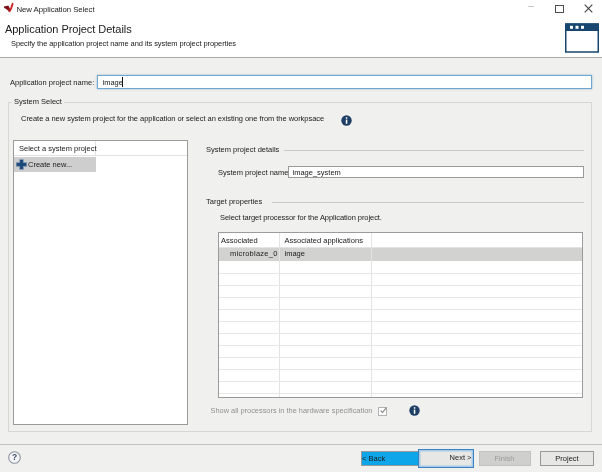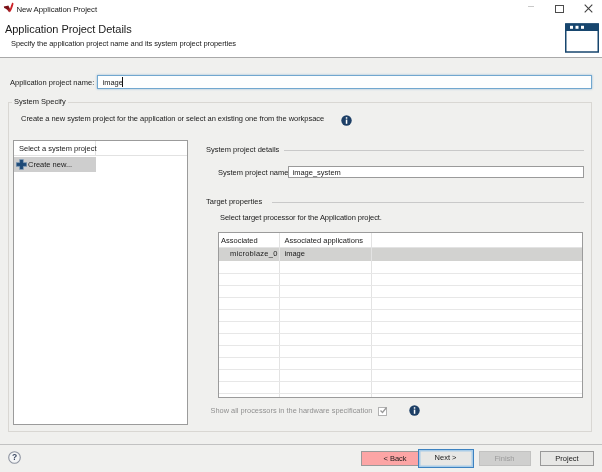--- a/index.html
+++ b/index.html
@@ -9,21 +9,21 @@
 .t{font-size:7.5px;line-height:9px;white-space:nowrap}
 </style>
 </head>
 <body>
 
 <svg class="abs" style="left:3px;top:2px" width="12" height="11" viewBox="0 0 12 11">
   <path d="M6.2 10.2 C5.2 8.2 3.4 6.6 1.2 5.9 L0.8 4.6 C2.2 4.2 4.6 3.6 5.3 3.5 C6.2 5 6.6 5.8 7.1 7.2 Z" fill="#7a1016"></path>
   <path d="M6.2 10.2 C6.8 7.4 7.6 4.4 9.2 0.6 L10.6 1.6 C10 4.6 8.6 8 7.6 9.6 Z" fill="#cc2127"></path>
   <path d="M6.2 10.2 C5.6 9 4.9 8 3.9 7.1 L7 6.9 C6.8 8 6.6 9.2 6.2 10.2 Z" fill="#a51d22"></path>
 </svg>
-<div class="abs t" style="left:16.5px;top:5px;font-size:7.8px;letter-spacing:-0.06px">New Application Project</div>
+<div class="abs t" style="left:16.5px;top:5px;font-size:7.8px;letter-spacing:-0.06px">New Application Select</div>
 <div class="abs" style="left:527.5px;top:6px;width:6.5px;height:1px;background:#c9c9c9"></div>
 <div class="abs" style="left:555px;top:4.5px;width:8.5px;height:8.5px;border:1px solid #4c4c4c"></div>
 <svg class="abs" style="left:584px;top:4px" width="9" height="9" viewBox="0 0 9 9">
   <path d="M0.7 0.7 L8.3 8.3 M8.3 0.7 L0.7 8.3" stroke="#414141" stroke-width="1.1"></path>
 </svg>
 
 <div class="abs t" style="left:5px;top:25px;font-size:11px;font-weight:normal;letter-spacing:-0.04px">Application Project Details</div>
 <div class="abs t" style="left:11px;top:39px;letter-spacing:-0.08px">Specify the application project name and its system project properties</div>
 
 <svg class="abs" style="left:564.5px;top:22.5px" width="34" height="30" viewBox="0 0 34 30">
@@ -35,21 +35,21 @@
 </svg>
 
 <div class="abs" style="left:0;top:57px;width:602px;height:415px;background:#f0f0ee;border-top:1px solid #a9a9a9"></div>
 
 <div class="abs t" style="left:10px;top:77.5px">Application project name:</div>
 <div class="abs" style="left:96.5px;top:75px;width:495px;height:13.5px;background:#fdfefe;border:1px solid #71a7cf;box-shadow:0 0 2px rgba(120,170,210,.8)"></div>
 <div class="abs t" style="left:102.5px;top:77.5px">image</div>
 <div class="abs" style="left:121.5px;top:76.5px;width:1px;height:10px;background:#111"></div>
 
 <div class="abs" style="left:7.5px;top:101.5px;width:584px;height:330px;border:1px solid #d9d7d3"></div>
-<div class="abs t" style="left:12px;top:96.5px;background:#f0f0ee;padding:0 2px">System Specify</div>
+<div class="abs t" style="left:12px;top:96.5px;background:#f0f0ee;padding:0 2px">System Select</div>
 <div class="abs t" style="left:21px;top:114px;letter-spacing:-0.04px">Create a new system project for the application or select an existing one from the workpsace</div>
 <svg class="abs" style="left:341px;top:115px" width="11" height="11" viewBox="0 0 11 11">
   <circle cx="5.5" cy="5.5" r="5.2" fill="#1d3f66"></circle>
   <rect x="4.8" y="2.2" width="1.5" height="1.5" fill="#fff"></rect>
   <rect x="4.8" y="4.6" width="1.5" height="4.2" fill="#fff"></rect>
 </svg>
 
 <div class="abs" style="left:13px;top:139.5px;width:175px;height:285.5px;background:#fff;border:1px solid #9b9b9b"></div>
 <div class="abs" style="left:14px;top:154.5px;width:173px;height:1px;background:#e2e2e2"></div>
 <div class="abs" style="left:94.5px;top:140.5px;width:1px;height:14px;background:#e2e2e2"></div>
@@ -103,17 +103,17 @@
   <circle cx="5.5" cy="5.5" r="5.2" fill="#1d3f66"></circle>
   <rect x="4.8" y="2.2" width="1.5" height="1.5" fill="#fff"></rect>
   <rect x="4.8" y="4.6" width="1.5" height="4.2" fill="#fff"></rect>
 </svg>
 
 <div class="abs" style="left:0;top:444px;width:602px;height:1px;background:#c2c2c2"></div>
 <svg class="abs" style="left:8px;top:451px" width="13" height="13" viewBox="0 0 13 13">
   <circle cx="6.5" cy="6.5" r="5.8" fill="#f4f5f6" stroke="#8d93a0" stroke-width="1.1"></circle>
   <text x="6.5" y="9.4" text-anchor="middle" font-family="Liberation Sans" font-size="8.5" font-weight="bold" fill="#3c4a63">?</text>
 </svg>
-<div class="abs t" style="left:361px;top:450.5px;width:68px;height:15px;background:#fca5a5;border:1px solid #999;text-align:center;line-height:13.5px">&lt; Back</div>
+<div class="abs t" style="left:361px;top:450.5px;width:68px;height:15px;background:#0ea5e9;border:1px solid #999;line-height:13.5px">&lt; Back</div>
 <div class="abs" style="left:417.5px;top:448.5px;width:56px;height:19px;border:1.5px solid #3d82c0;background:#e7e7e5;box-shadow:inset 0 0 0 1.5px #a8cce8"></div>
-<div class="abs t" style="left:419.5px;top:450.5px;width:52px;height:15px;text-align:center;line-height:14px">Next &gt;</div>
+<div class="abs t" style="left:419.5px;top:450.5px;width:52px;height:15px;text-align:right;line-height:14px">Next &gt;</div>
 <div class="abs t" style="left:478.5px;top:450.5px;width:52px;height:15px;background:#cfcfce;border:1px solid #c2c2c1;text-align:center;line-height:13.5px;color:#9b9b9b">Finish</div>
 <div class="abs t" style="left:540px;top:450.5px;width:54px;height:15px;background:#e7e7e5;border:1px solid #999;text-align:center;line-height:13.5px">Project</div>
 
 </body></html>

